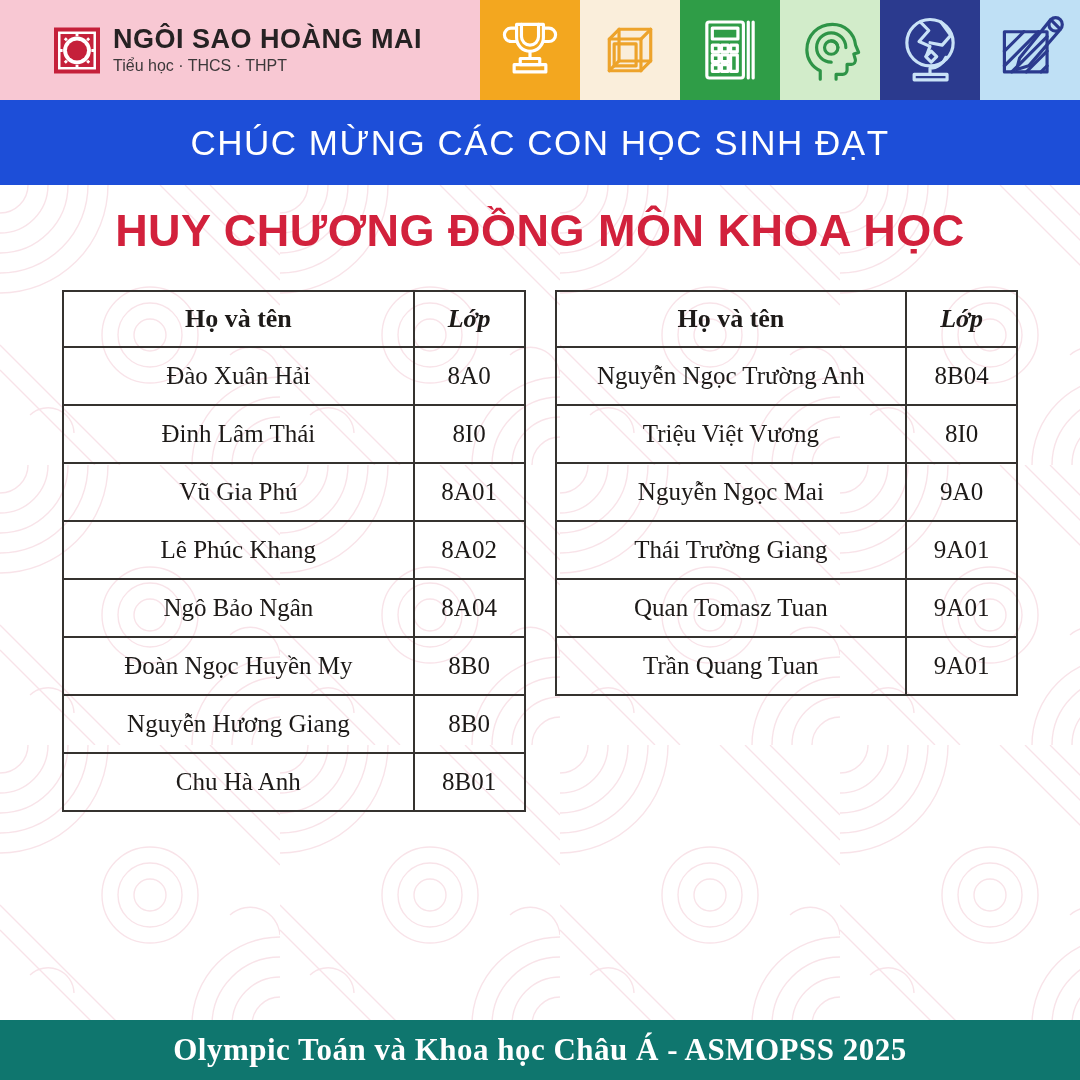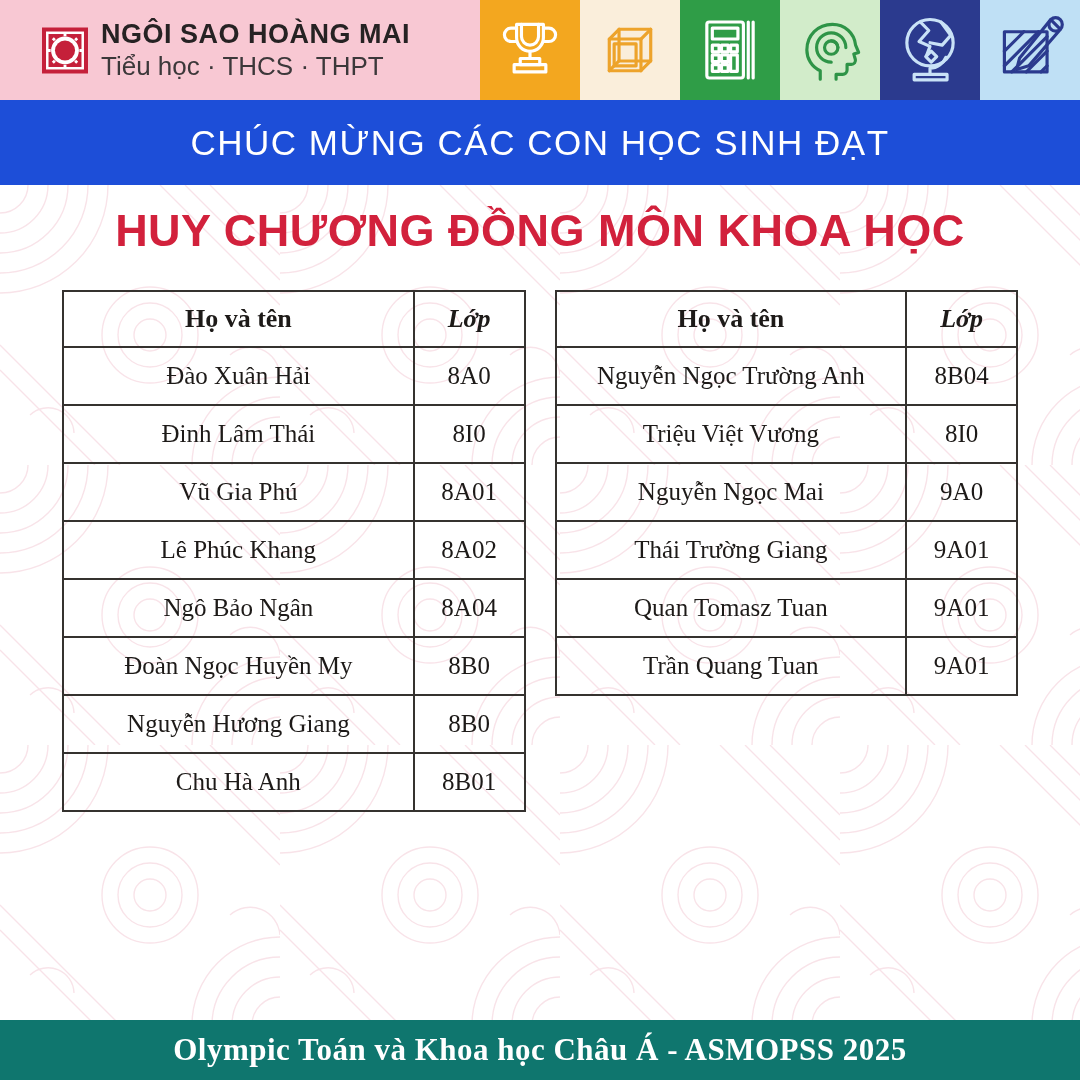--- a/index.html
+++ b/index.html
@@ -1,25 +1,25 @@
 <!DOCTYPE html>
 <html><head>
 <meta charset="utf-8">
 <style>
   html,body{margin:0;padding:0;}
   body{width:1080px;height:1080px;background:#ffffff;font-family:"Liberation Sans","DejaVu Sans",sans-serif;}
   .poster{position:relative;width:1080px;height:1080px;overflow:hidden;background:#ffffff;}
 
   
   .top{display:flex;height:100px;width:100%;}
-  .brand{flex:0 0 480px;background:#F8C8D3;display:flex;align-items:center;padding-left:42px;box-sizing:border-box;gap:13px;}
+  .brand{flex:0 0 480px;background:#F8C8D3;display:flex;align-items:center;padding-left:54px;box-sizing:border-box;gap:13px;}
   .brand-logo{flex:0 0 auto;}
   .brand-text{display:flex;flex-direction:column;line-height:1.15;}
   .brand-name{font-size:27px;font-weight:800;color:#262223;letter-spacing:.5px;}
-  .brand-levels{font-size:26px;font-weight:500;color:#3c383a;margin-top:2px;}
+  .brand-levels{font-size:16px;font-weight:500;color:#3c383a;margin-top:2px;}
   .tiles{flex:1;display:flex;}
   .tile{flex:1;display:flex;align-items:center;justify-content:center;}
   .tile svg{width:78px;height:78px;}
   .tile-trophy{background:#F3A71F;}   .tile-trophy svg{stroke:#ffffff;}
   .tile-cube{background:#FAEEDB;}     .tile-cube svg{stroke:#EDA32B;}
   .tile-calc{background:#2F9D47;}     .tile-calc svg{stroke:#ffffff;}
   .tile-head{background:#D2ECCA;}     .tile-head svg{stroke:#2E9447;}
   .tile-globe{background:#2B3A8E;}    .tile-globe svg{stroke:#C9E2F7;}
   .tile-pencil{background:#BFE0F5;}   .tile-pencil svg{stroke:#2B3A8E;}
   .tile svg{fill:none;stroke-width:2.6;stroke-linecap:round;stroke-linejoin:round;}

